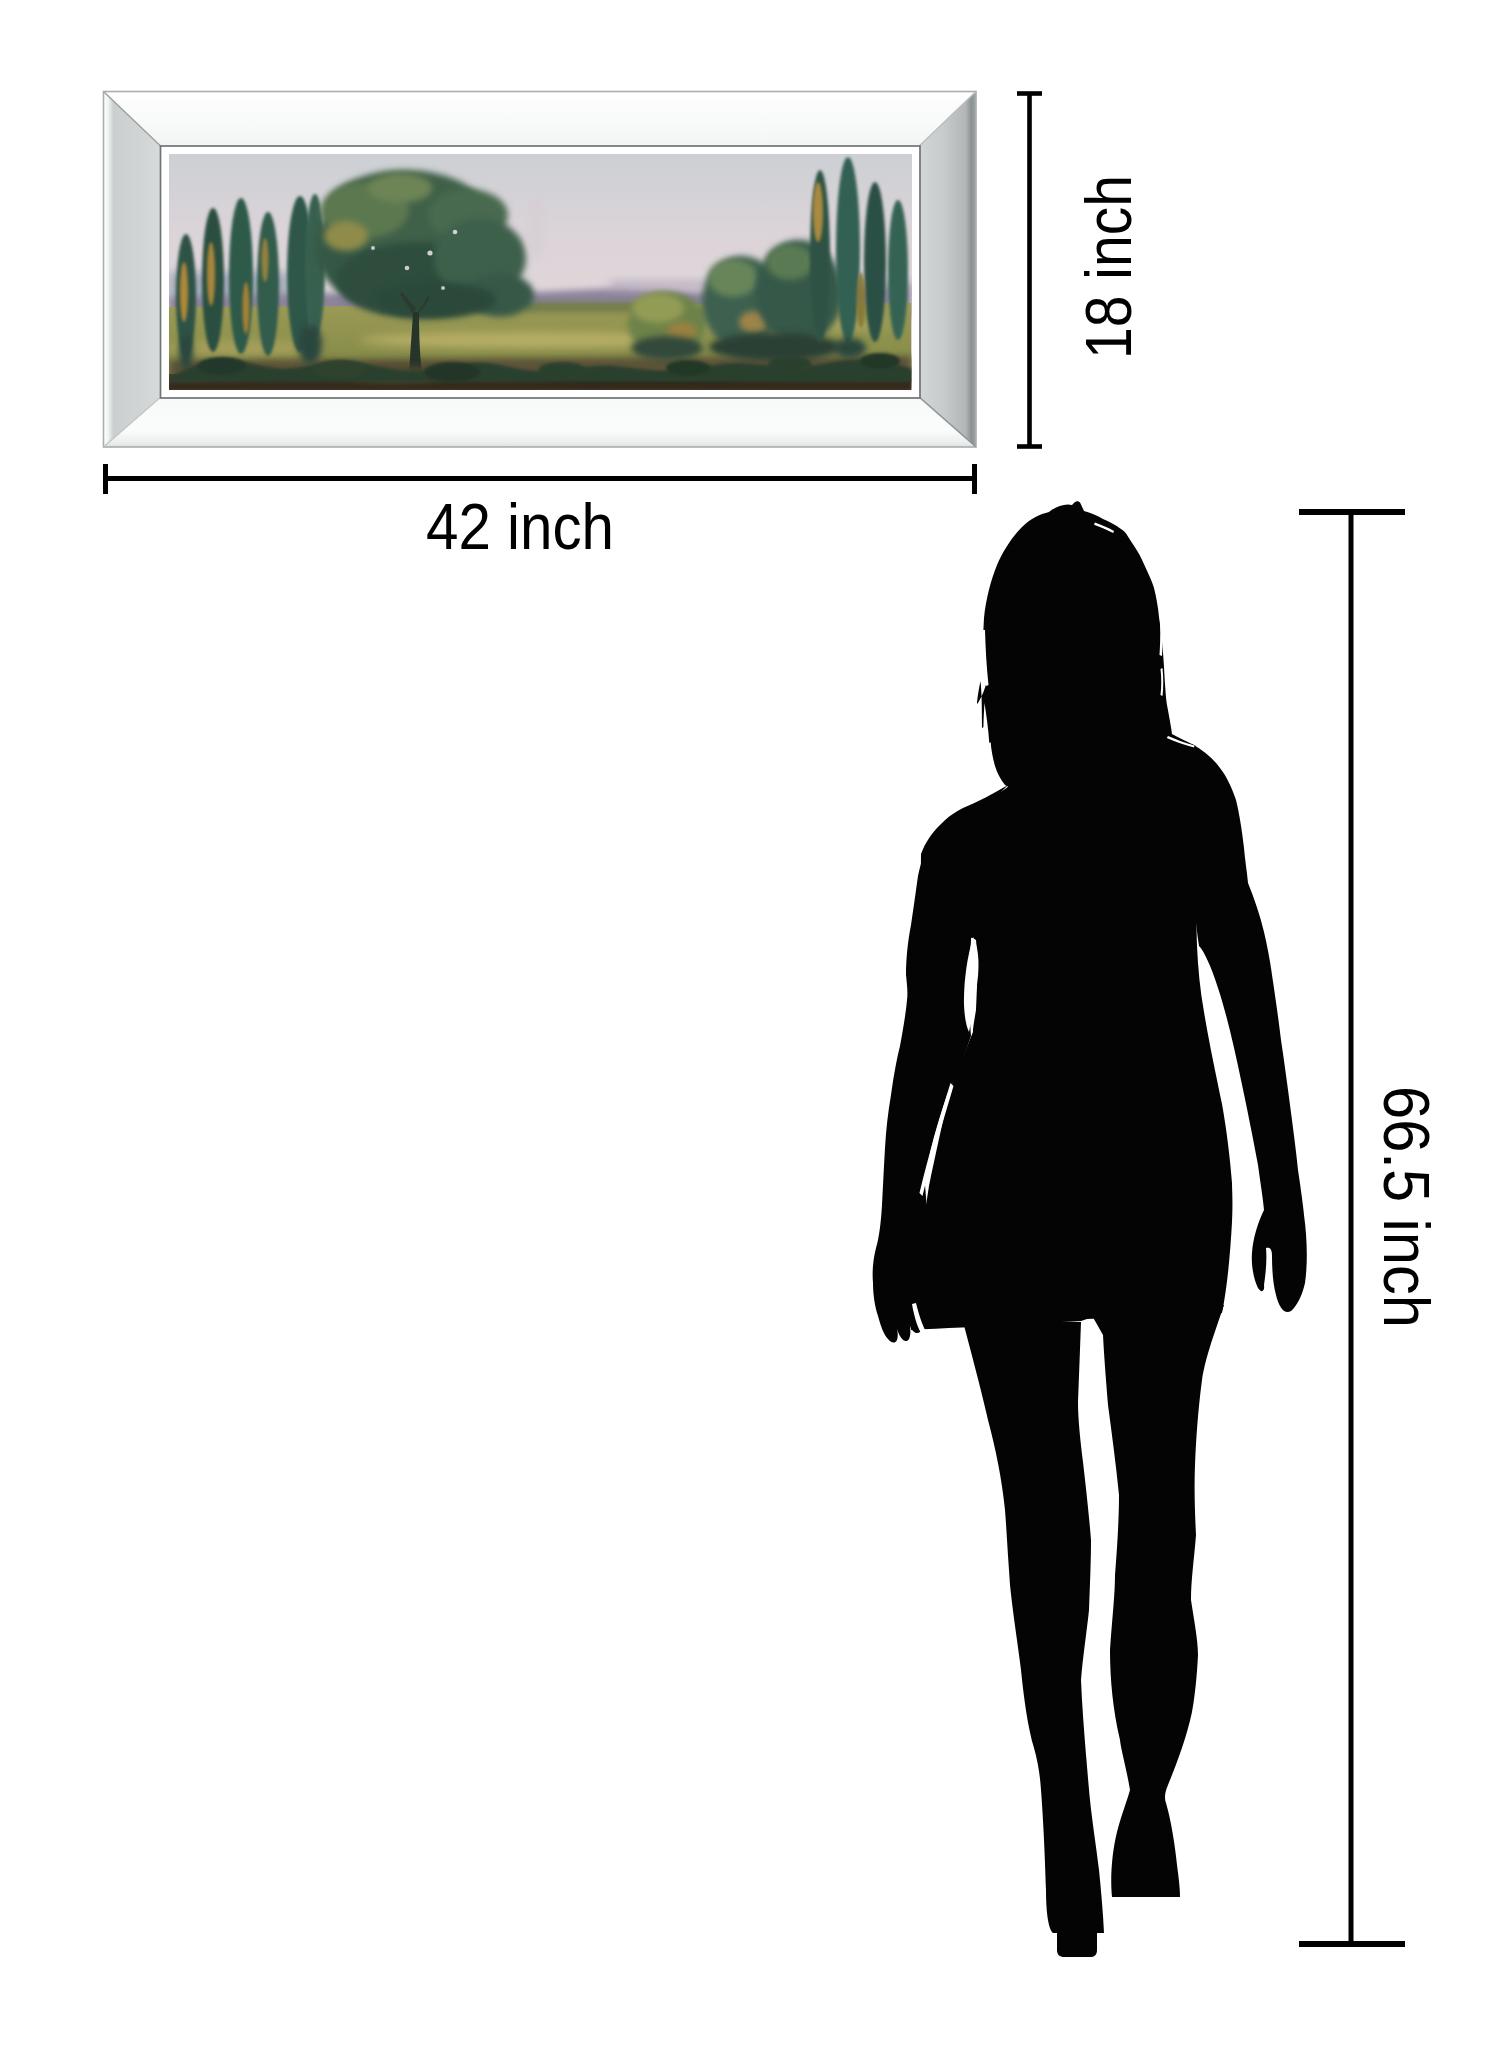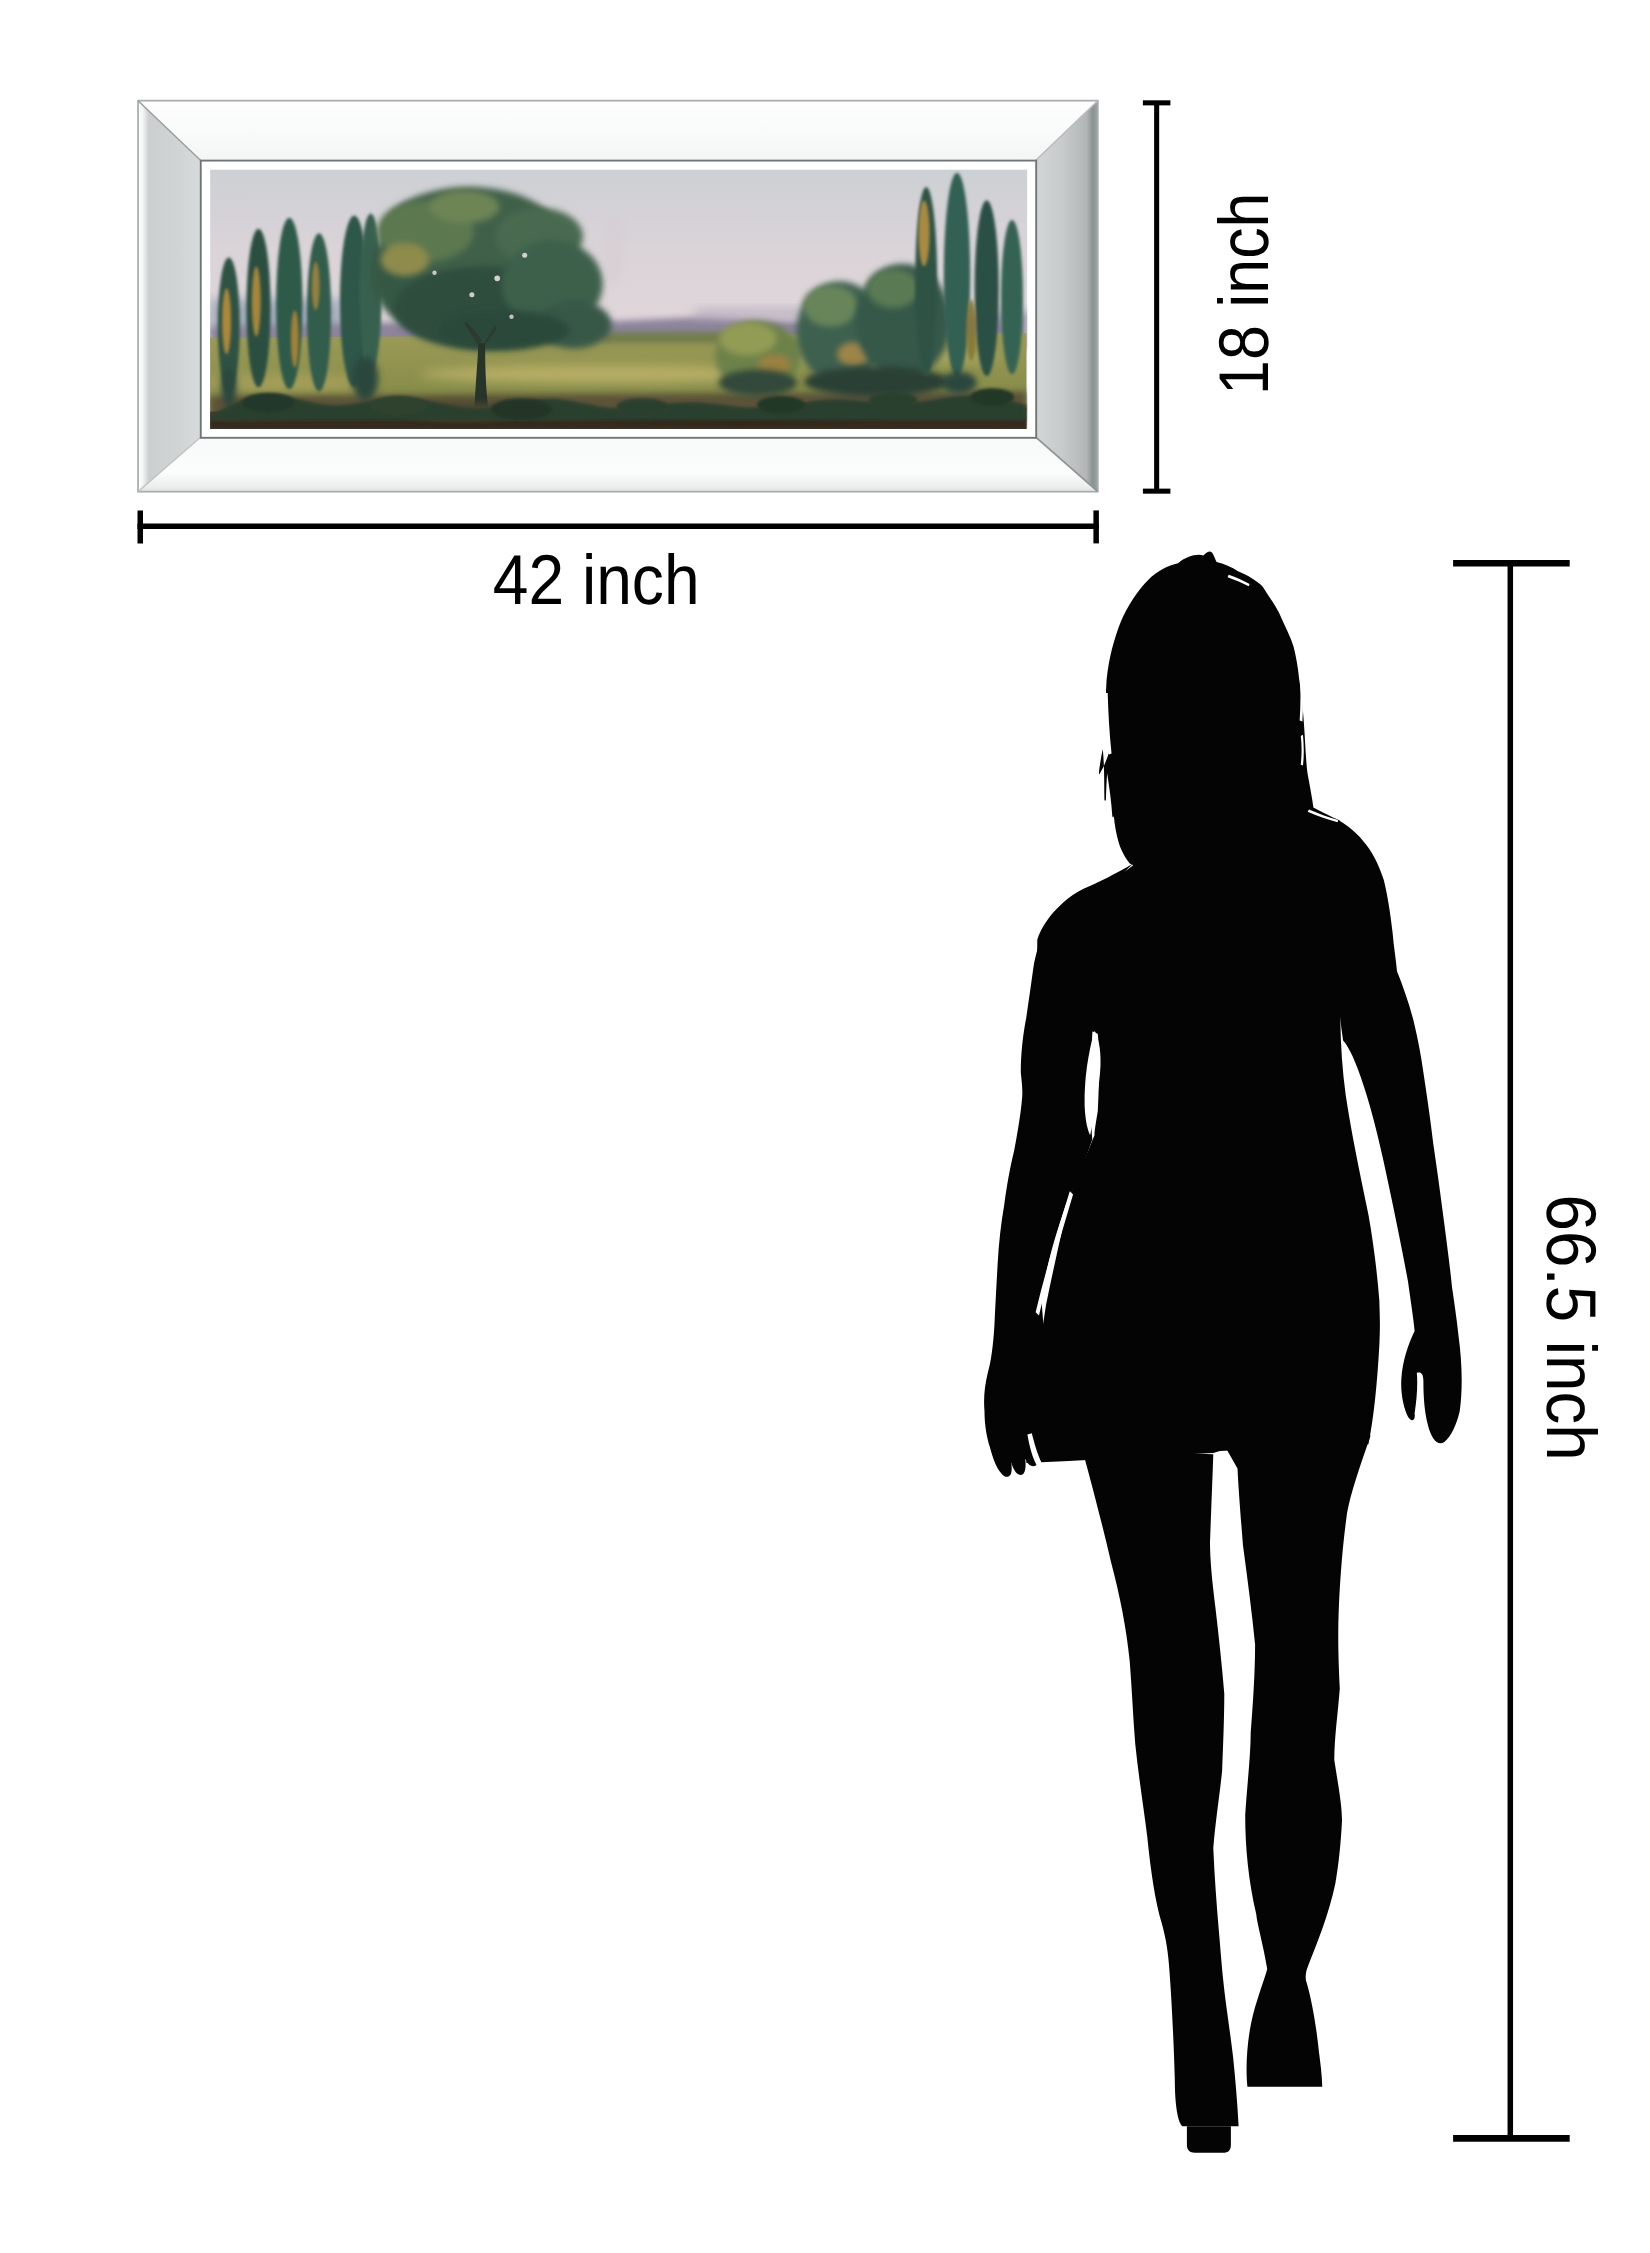--- a/index.html
+++ b/index.html
@@ -1,16 +1,16 @@
 <!DOCTYPE html>
 <html><head>
 <meta charset="utf-8">
 <style>
 html,body{margin:0;padding:0;width:1500px;height:2048px;background:#ffffff;overflow:hidden;}
-#page{position:absolute;left:0;top:0;width:1320px;height:2048px;padding-left:22px;}
+#page{position:absolute;left:0;top:0;width:1320px;height:2048px;}
 </style>
 </head>
 <body>
 <div id="page">
 <svg width="1500" height="2048" viewBox="0 0 1500 2048" font-family="Liberation Sans, sans-serif" xmlns="http://www.w3.org/2000/svg">
 <defs>
 <linearGradient id="gTop" x1="0" y1="0" x2="0" y2="1">
  <stop offset="0" stop-color="#fefefe"></stop>
           <stop offset="0.55" stop-color="#f8f9f9"></stop>
           <stop offset="1" stop-color="#f1f3f3"></stop>

